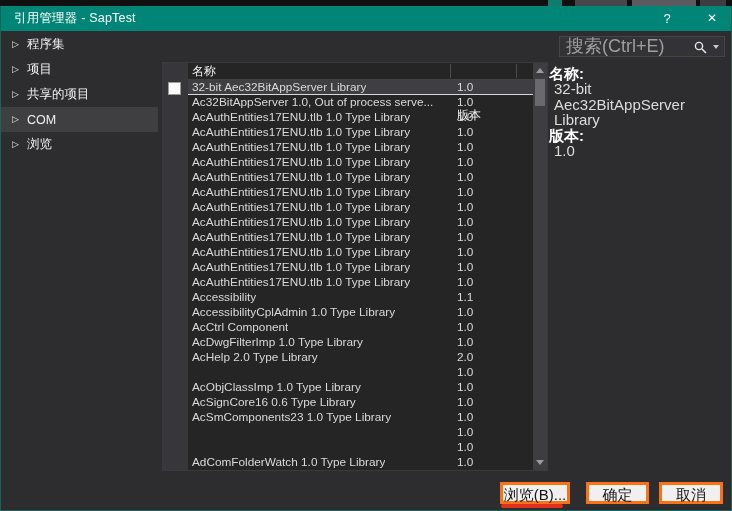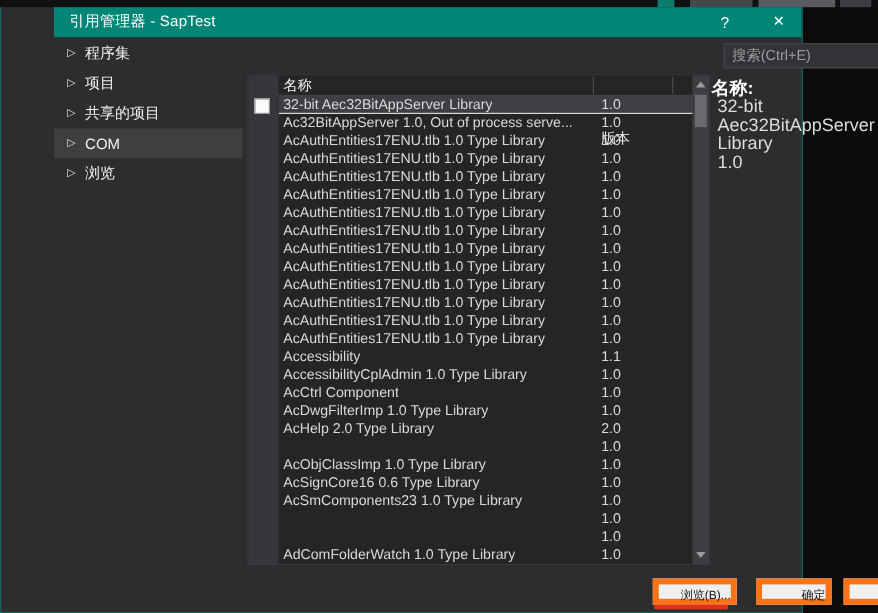--- a/index.html
+++ b/index.html
@@ -8,22 +8,22 @@
   .screen { position:relative; width:732px; height:511px; background:#0b0b0b; }
 
   
   .bgstrip { position:absolute; left:0; top:0; width:732px; height:6px; background:#101010; }
   .bgstrip .frag { position:absolute; top:0; height:6px; }
   .f1 { left:548px; width:14px; background:#0e7d6e; }
   .f2 { left:575px; width:52px; background:#46464b; }
   .f3 { left:632px; width:64px; background:#5a5a60; }
   .f4 { left:700px; width:26px; background:#3c3c41; }
 
-  .dialog { position:absolute; left:0; top:6px; width:669px; height:505px;
-            background:#2d2d30; border:1px solid #17655a; border-top:none;padding-left:44px; }
+  .dialog { position:absolute; left:0; top:6px; width:732px; height:505px;
+            background:#2d2d30; border:1px solid #17655a; border-top:none; }
 
   .titlebar { position:relative; height:25px; background:#008577; }
   .title { position:absolute; left:13px; top:0; line-height:25px; color:#ffffff;
            font-size:12.5px; letter-spacing:.2px; }
   .cap { position:absolute; top:0; width:30px; height:25px; line-height:25px;
          text-align:center; color:#ffffff; font-size:13px; cursor:default; }
   .cap-help { right:49px; }
   .cap-close { right:4px; font-size:12px; }
 
   .body { position:relative; width:730px; height:478px; }
@@ -58,34 +58,34 @@
   .vsb { position:absolute; right:0; top:0; bottom:0; width:14px; background:#3e3e42; z-index:4; }
   .sb-up, .sb-dn { position:absolute; left:3px; width:0; height:0;
                    border-left:4px solid transparent; border-right:4px solid transparent; }
   .sb-up { top:5px; border-bottom:5px solid #9b9b9b; }
   .sb-dn { bottom:5px; border-top:5px solid #9b9b9b; }
   .sb-thumb { position:absolute; left:2px; top:16px; width:10px; height:27px; background:#69696e; }
 
   
   .search { position:absolute; left:558px; top:5px; width:166px; height:21px;
             background:#333337; border:1px solid #45454a; }
-  .search .ph { position:absolute; left:6px; top:0; line-height:19px; color:#9e9e9e; font-size:12px; }
+  .search .ph { position:absolute; left:6px; top:0; line-height:19px; color:#9e9e9e; font-size:18px; }
   .mag { position:absolute; right:17px; top:3px; }
   .caret { position:absolute; right:5px; top:8px; width:0; height:0;
            border-left:3.5px solid transparent; border-right:3.5px solid transparent;
            border-top:4px solid #c8c8c8; }
 
   .details { position:absolute; left:548px; top:35px; width:176px; color:#dcdcdc;
              font-size:15px; line-height:15.4px; }
   .details .lbl { font-weight:bold; color:#ffffff; }
   .details .val { padding-left:5px; }
 
   
-  .btn { position:absolute; height:22px; background:#f0f0f0; border:5px solid #f97316;
-         color:#141414; font-size:10px; line-height:20px; text-align:right;
+  .btn { position:absolute; height:22px; background:#f0f0f0; border:3px solid #f97316;
+         color:#141414; font-size:15px; line-height:20px; text-align:center;
          font-family:"Liberation Sans", sans-serif; cursor:default; }
   .btn-browse { left:499px; top:451px; width:70px; }
   .btn-ok     { left:585px; top:451px; width:63px; }
   .btn-cancel { left:658px; top:451px; width:64px; }
   .redline { position:absolute; left:500px; top:473px; width:62px; height:4px;
              background:#e0301e; border-radius:2px; z-index:5; }
 </style>
 </head>
 <body>
 
@@ -257,20 +257,21 @@
             <circle cx="5" cy="5" r="3.6" fill="none" stroke="#e8e8e8" stroke-width="1.4"></circle>
             <line x1="8" y1="8" x2="12" y2="12" stroke="#e8e8e8" stroke-width="1.6"></line>
           </svg>
         </span>
         <span class="caret"></span>
       </div>
 
       <div class="details">
         <div class="lbl">名称:</div>
         <div class="val">32-bit Aec32BitAppServer Library</div>
+        <div class="lbl">版本:</div>
         <div class="val">1.0</div>
       </div>
 
       <div class="btn btn-browse">浏览(B)...</div>
       <div class="btn btn-ok">确定</div>
       <div class="btn btn-cancel">取消</div>
       <div class="redline" style="background: rgb(224, 48, 30);"></div>
 
     </div>
   </div>

